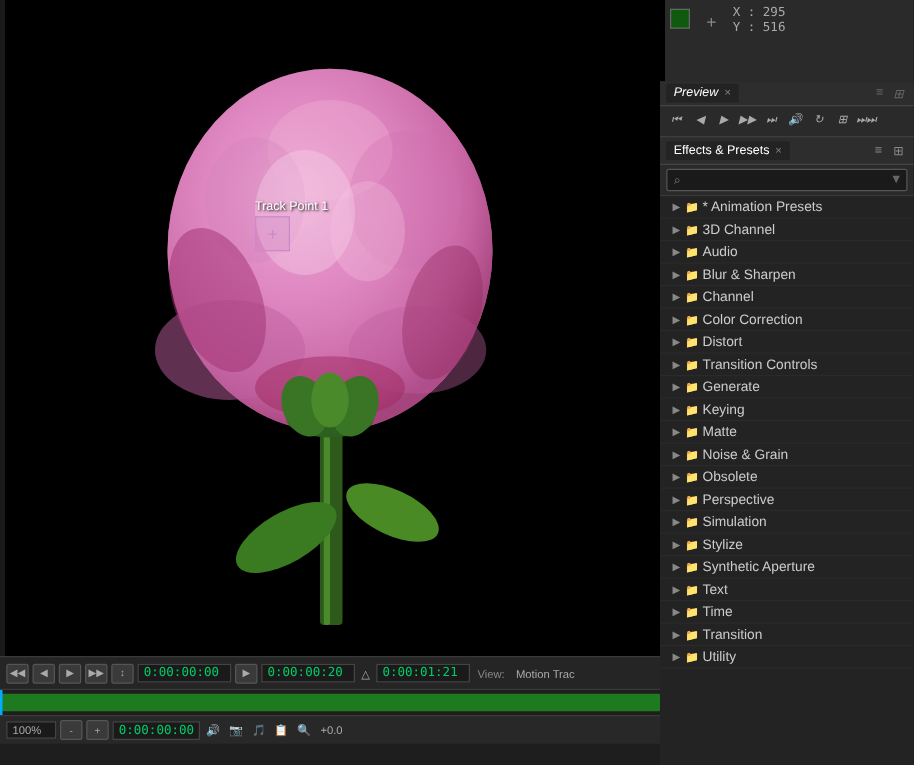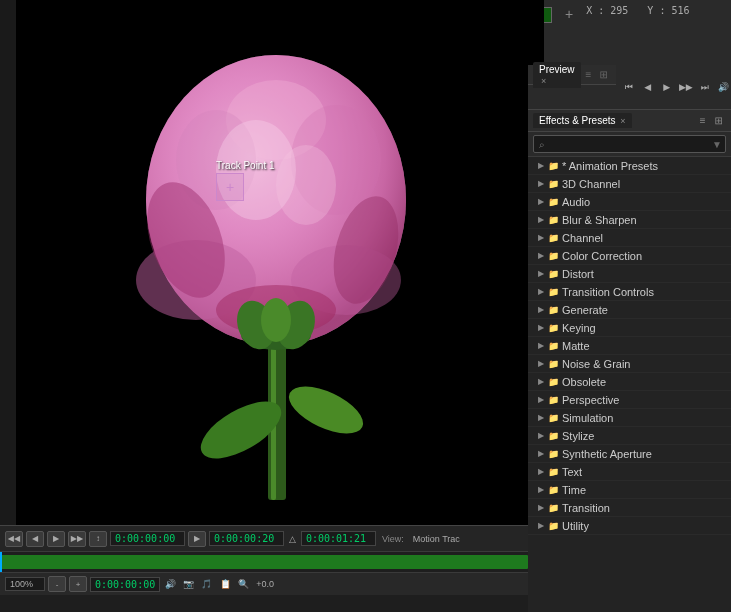--- a/index.html
+++ b/index.html
@@ -10,21 +10,21 @@
       font-family: Arial, sans-serif;
       font-size: 11px;
       color: #cccccc;
       overflow: hidden;
     }
 
     
     .viewer-area {
       position: absolute;
       top: 0;
-      left: 16px;
+      left: 4px;
       width: 528px;
       height: 525px;
       background: #000;
       overflow: hidden;
       display: flex;
       align-items: center;
       justify-content: center;
     }
 
     .viewer-image {
@@ -209,21 +209,22 @@
       display: flex;
       flex-direction: column;
     }
 
     
     .preview-panel {
       height: 45px;
       background: #2a2a2a;
       border-bottom: 1px solid #444;
       display: flex;
-      flex-direction: row;
+      flex-direction: column;
+      font-style: italic;
     }
 
     .panel-tab-bar {
       height: 20px;
       background: #2d2d2d;
       display: flex;
       align-items: center;
       padding: 0 5px;
       border-bottom: 1px solid #444;
       gap: 5px;
@@ -454,22 +455,22 @@
 
     .divider-plus {
       font-size: 14px;
       color: #888;
       align-self: center;
       padding: 0 5px;
     }
 
     .coord-values {
       display: flex;
-      flex-direction: row;
-      gap: 19px;
+      flex-direction: column;
+      gap: 1px;
     }
 
     .coord-val {
       font-size: 10px;
       color: #aaa;
       font-family: monospace;
     }
 
     .motion-trac-label {
       font-size: 9px;

